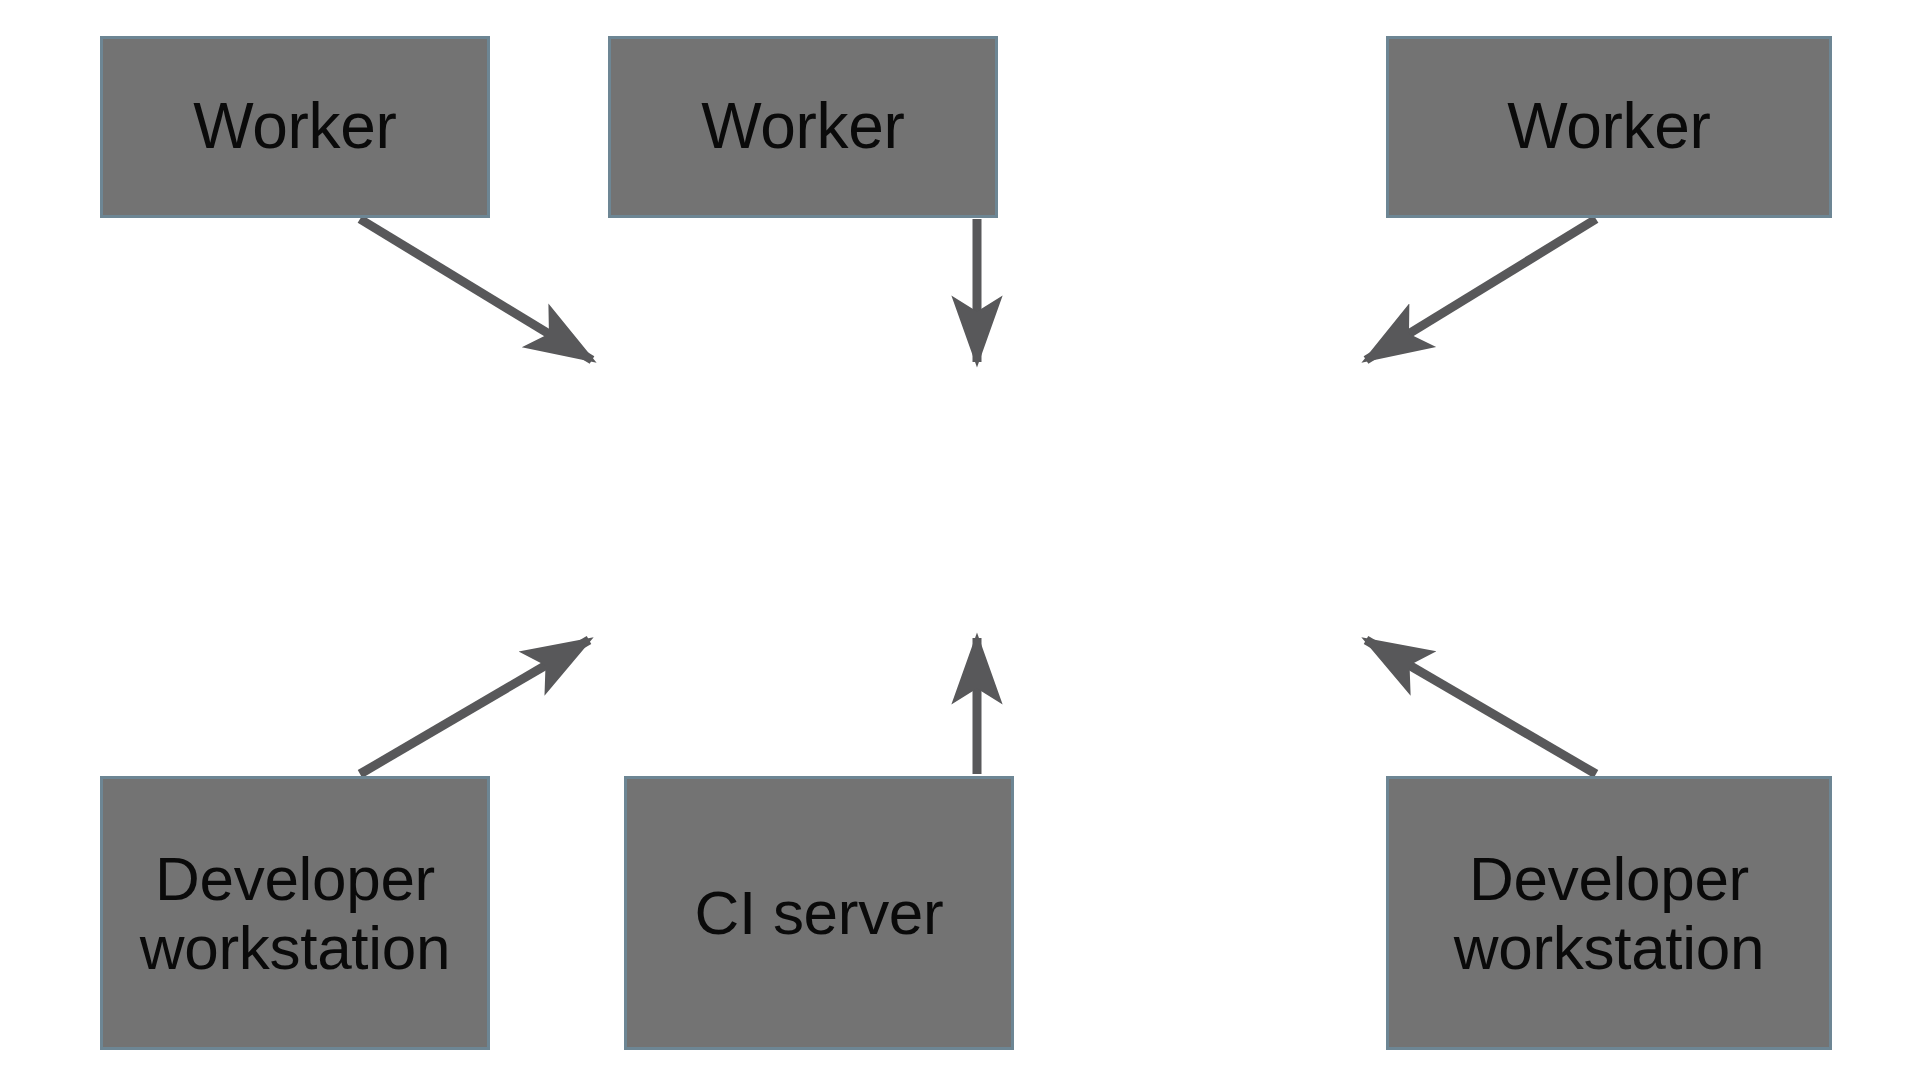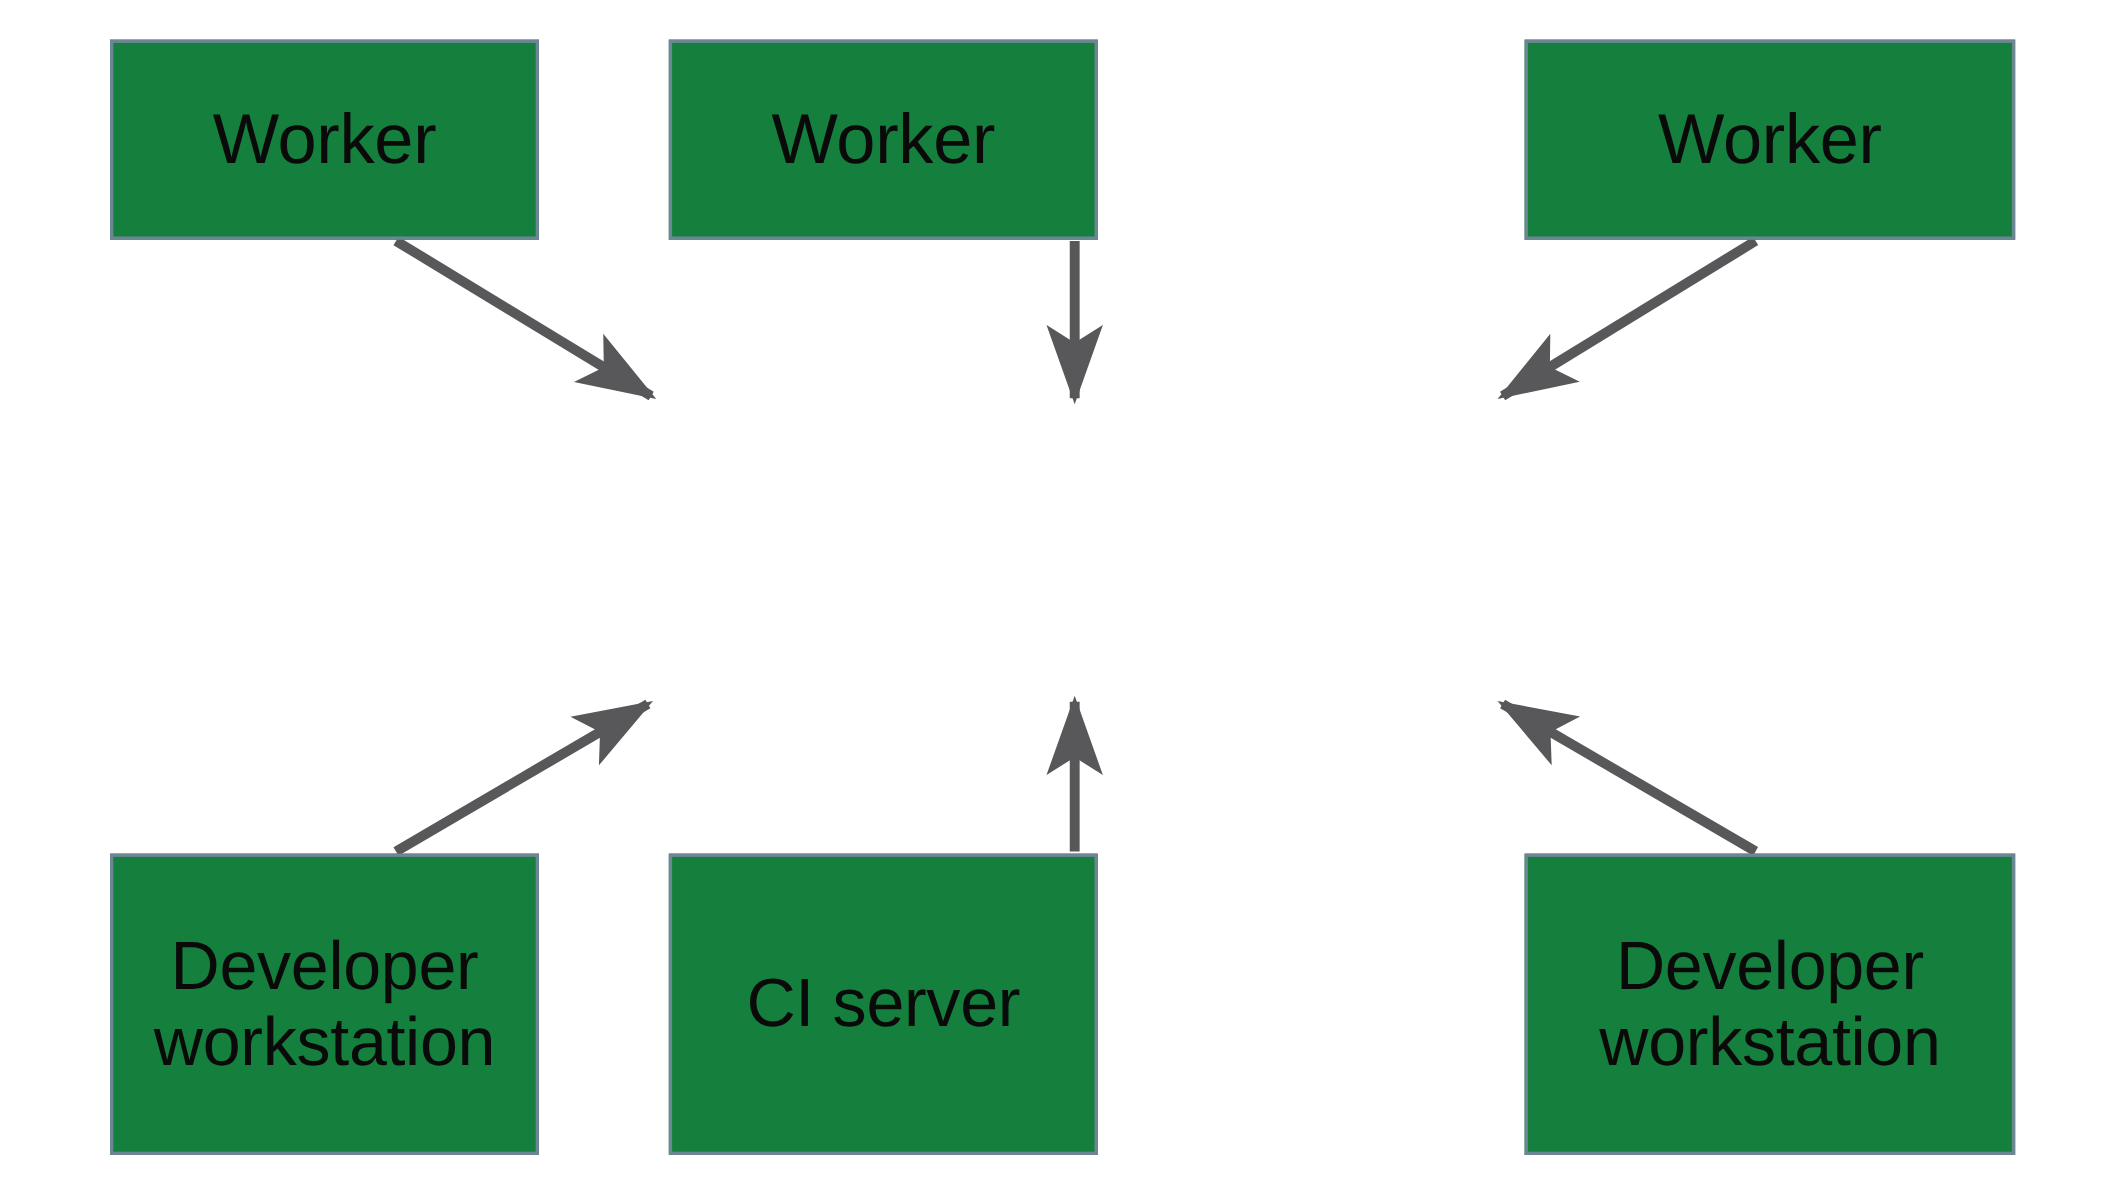--- a/index.html
+++ b/index.html
@@ -24,21 +24,21 @@
   #arrow-layer {
     position: absolute;
     left: 0; top: 0;
     width: 1910px;
     height: 1090px;
     pointer-events: none;
   }
   .node {
     position: absolute;
     box-sizing: border-box;
-    background: #15803d;
+    background: #737373;
     border: 3px solid #6d8694;
     display: flex;
     align-items: center;
     justify-content: center;
     text-align: center;
   }
   .node-label {
     color: #0a0a0a;
     font-family: "Liberation Sans", sans-serif;
     font-weight: 400;
@@ -49,21 +49,21 @@
   .node-worker .node-label { font-size: 64px; }
   .node-master .node-label { font-size: 62px; }
   .node-bottom .node-label { font-size: 62px; }
 
   
   #node-worker-1 { left: 100px;  top: 36px;  width: 390px; height: 182px; }
   #node-worker-2 { left: 608px;  top: 36px;  width: 390px; height: 182px; }
   #node-worker-3 { left: 1386px; top: 36px;  width: 446px; height: 182px; }
   #node-build-master { left: 594px; top: 368px; width: 766px; height: 268px; }
   #node-dev-1 { left: 100px;  top: 776px; width: 390px; height: 274px; }
-  #node-ci     { left: 608px;  top: 776px; width: 390px; height: 274px; }
+  #node-ci     { left: 624px;  top: 776px; width: 390px; height: 274px; }
   #node-dev-2 { left: 1386px; top: 776px; width: 446px; height: 274px; }
 </style>
 </head>
 <body>
 
 <div id="diagram-canvas">
 
   <svg id="arrow-layer" viewBox="0 0 1910 1090" width="1910" height="1090" xmlns="http://www.w3.org/2000/svg">
     <defs>
       <marker id="arrowhead" markerWidth="9" markerHeight="9" refX="7.4" refY="3.1" orient="auto" markerUnits="strokeWidth">

